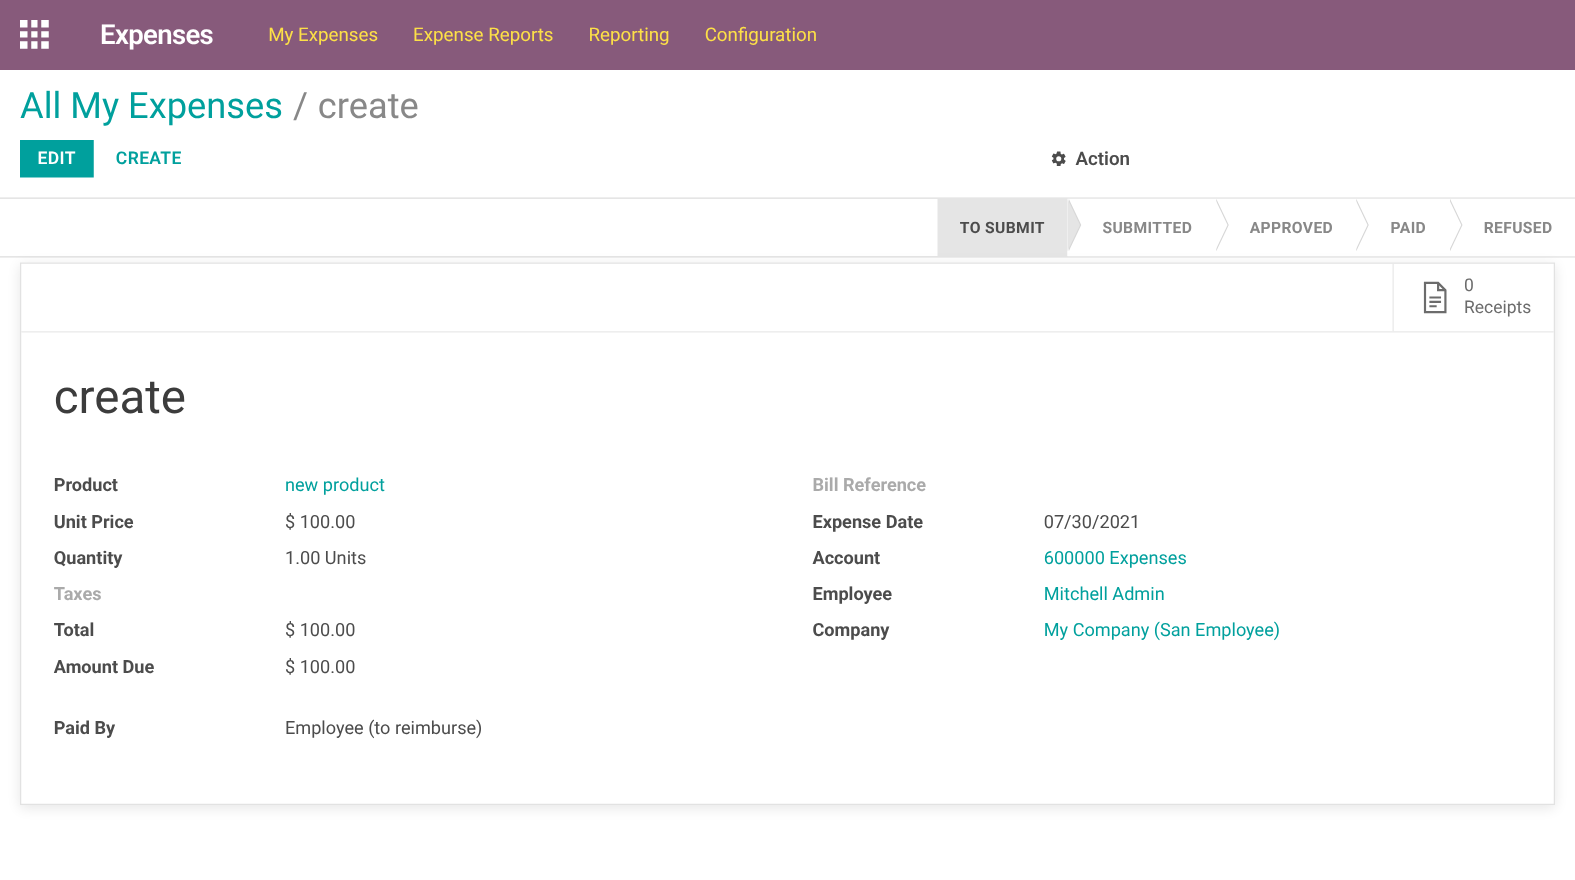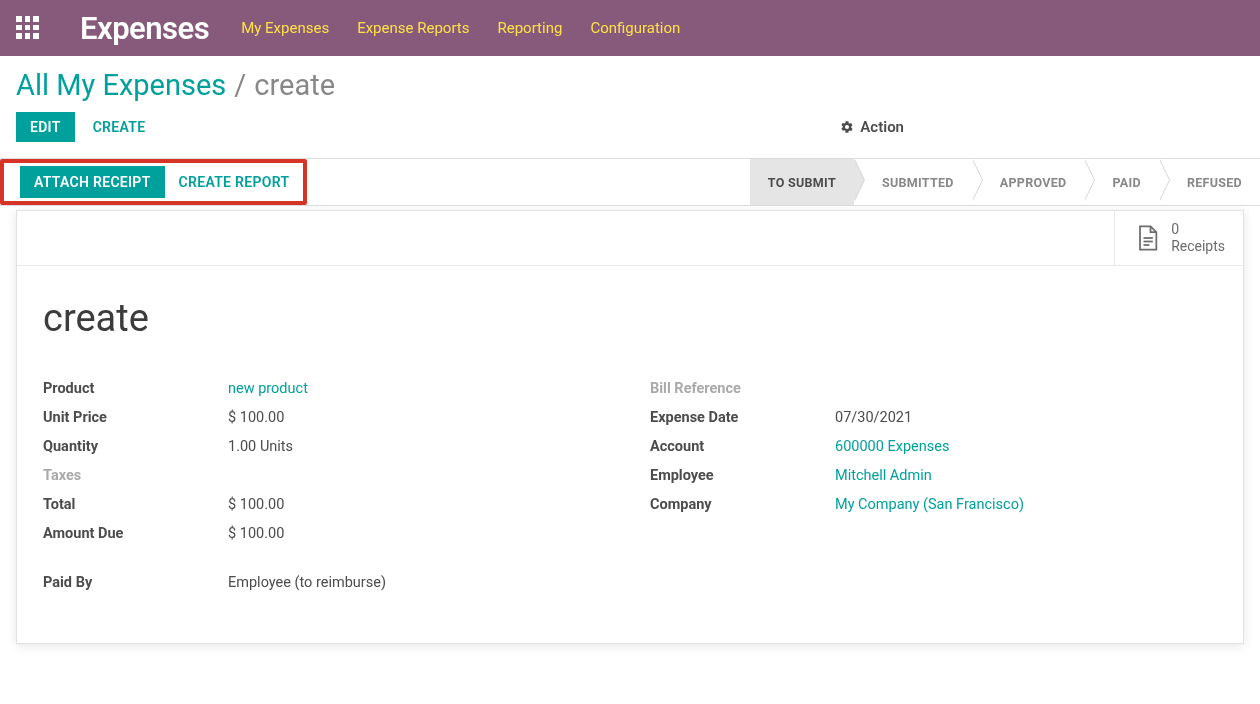--- a/index.html
+++ b/index.html
@@ -23,23 +23,23 @@
       height: 24px;
       display: grid;
       grid-template-columns: repeat(3, 5.5px);
       grid-template-rows: repeat(3, 5.5px);
       gap: 3px;
       margin-right: 40px;
       cursor: pointer;
     }
     .apps-grid span { background: #fff; }
     .brand {
-      font-size: 31px;
+      font-size: 22px;
       font-weight: 600;
-      margin-right: 32px;
+      margin-right: 44px;
       letter-spacing: -0.5px;
     }
     .nav-menu {
       display: flex;
       gap: 28px;
     }
     .nav-menu a {
       color: #fde047;
       text-decoration: none;
       font-size: 15px;
@@ -234,24 +234,20 @@
     <div class="action-dropdown">
       <svg class="gear-icon" viewBox="0 0 24 24" fill="#4c4c4c">
         <path d="M19.14,12.94a7.07,7.07,0,0,0,.05-.94,7.07,7.07,0,0,0-.05-.94l2.03-1.58a.5.5,0,0,0,.12-.64l-1.92-3.32a.5.5,0,0,0-.6-.22l-2.39.96a7,7,0,0,0-1.62-.94l-.36-2.54A.5.5,0,0,0,14,2h-4a.5.5,0,0,0-.49.42l-.36,2.54a7,7,0,0,0-1.62.94l-2.39-.96a.5.5,0,0,0-.6.22L2.62,8.48a.5.5,0,0,0,.12.64l2.03,1.58a7.07,7.07,0,0,0-.05.94,7.07,7.07,0,0,0,.05.94L2.74,14.16a.5.5,0,0,0-.12.64l1.92,3.32a.5.5,0,0,0,.6.22l2.39-.96a7,7,0,0,0,1.62.94l.36,2.54A.5.5,0,0,0,10,22h4a.5.5,0,0,0,.49-.42l.36-2.54a7,7,0,0,0,1.62-.94l2.39.96a.5.5,0,0,0,.6-.22l1.92-3.32a.5.5,0,0,0-.12-.64ZM12,15.5A3.5,3.5,0,1,1,15.5,12,3.5,3.5,0,0,1,12,15.5Z"></path>
       </svg>
       <span>Action</span>
     </div>
   </div>
 </div>
 
 <div class="statusbar-row">
-  <div class="statusbar-left">
-    <button class="btn btn-primary">ATTACH RECEIPT</button>
-    <button class="btn btn-secondary" style="padding:7px 14px;">CREATE REPORT</button>
-  </div>
   <div class="statusbar-stages">
     <div class="stage active">TO SUBMIT</div>
     <div class="stage">SUBMITTED</div>
     <div class="stage">APPROVED</div>
     <div class="stage">PAID</div>
     <div class="stage">REFUSED</div>
   </div>
 </div>
 
 <div class="sheet-wrap">
@@ -321,19 +317,19 @@
           <div class="field-row">
             <div class="field-label">Account</div>
             <div class="field-value link">600000 Expenses</div>
           </div>
           <div class="field-row">
             <div class="field-label">Employee</div>
             <div class="field-value link">Mitchell Admin</div>
           </div>
           <div class="field-row">
             <div class="field-label">Company</div>
-            <div class="field-value link">My Company (San Francisco)</div>
+            <div class="field-value link">My Company (San Employee)</div>
           </div>
         </div>
       </div>
     </div>
   </div>
 </div>
 
 </body></html>

